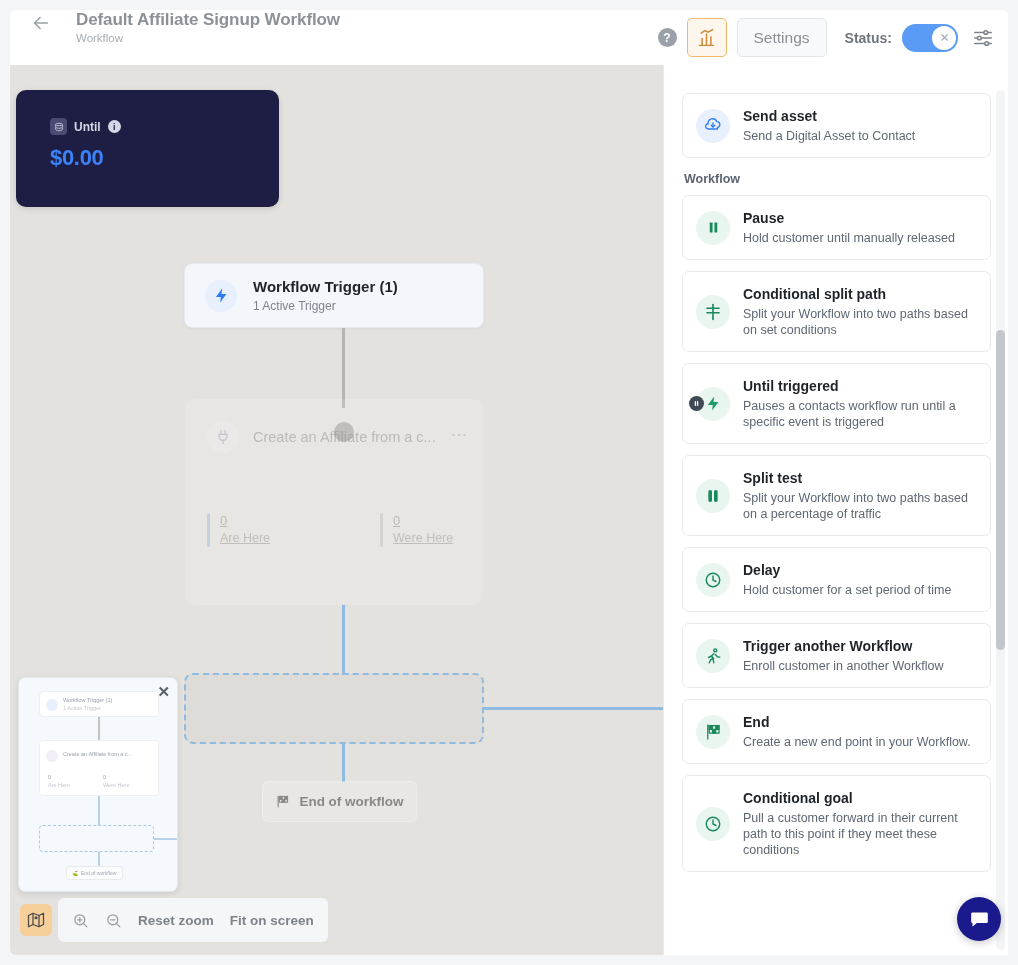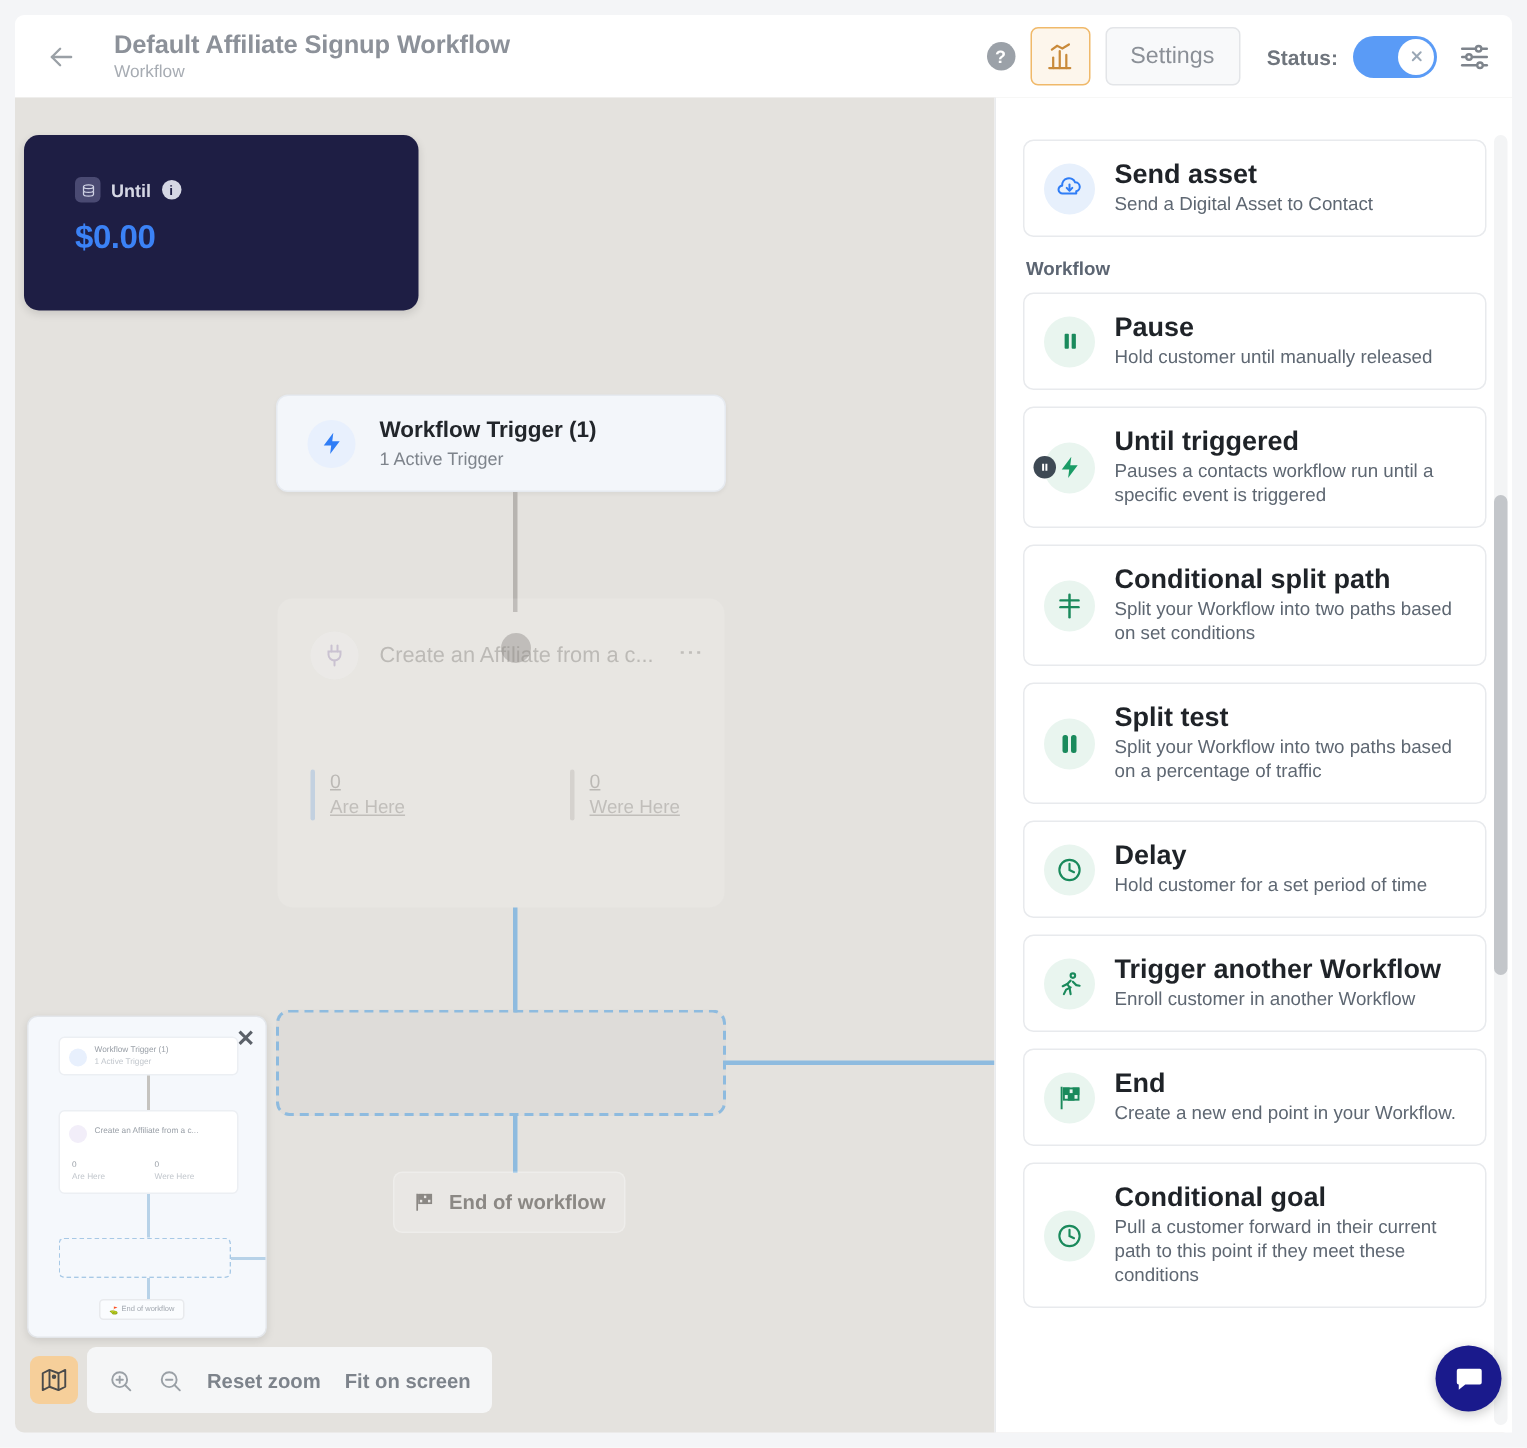--- a/index.html
+++ b/index.html
@@ -14,21 +14,21 @@
     width: 1018px; height: 965px;
     background: #f4f5f7;
   }
 
   
   .topbar {
     position: absolute; left: 10px; top: 10px;
     width: 998px; height: 55px;
     background: #ffffff;
     border-radius: 6px 6px 0 0;
-    display: flex; align-items: center;
+    display: flex; 
     padding: 0 14px 0 18px;
   }
   .back-arrow {
     width: 26px; height: 26px; flex: 0 0 26px;
     display: flex; align-items: center; justify-content: center;
     color: #9aa0a6; cursor: pointer;
   }
   .title-block { margin-left: 22px; flex: 1 1 auto; }
   .title-main {
     font-size: 17px; font-weight: bold; color: #8c9199;
@@ -304,21 +304,21 @@
   }
   .action-card.disabled { background: #fafbfc; cursor: default; }
   .ac-icon {
     width: 34px; height: 34px; border-radius: 50%;
     display: flex; align-items: center; justify-content: center;
     flex: 0 0 34px; position: relative;
   }
   .ac-icon.blue { background: #e7f0fc; }
   .ac-icon.green { background: #e9f5ef; }
   .ac-title {
-    font-size: 18px; font-weight: bold; color: #1f2328; line-height: 19px;
+    font-size: 14px; font-weight: bold; color: #1f2328; line-height: 19px;
   }
   .ac-desc {
     font-size: 12.5px; color: #5e6772; line-height: 16px; margin-top: 2px;
   }
   .action-card.disabled .ac-title { color: #b7bbc1; font-weight: normal; }
   .action-card.disabled .ac-desc { color: #c0c4ca; }
   .ac-badge {
     position: absolute; left: -7px; top: 9px;
     width: 15px; height: 15px; border-radius: 50%;
     background: #3e4954; color: #fff;
@@ -555,52 +555,52 @@
           </svg>
         </div>
         <div>
           <div class="ac-title">Pause</div>
           <div class="ac-desc">Hold customer until manually released</div>
         </div>
       </div>
 
       <div class="action-card">
         <div class="ac-icon green">
+          <svg width="18" height="18" viewBox="0 0 24 24" fill="none" stroke="#1a8a5c" stroke-width="2.2" stroke-linecap="round">
+            <line x1="12" y1="2" x2="12" y2="22"></line>
+            <line x1="4" y1="7" x2="20" y2="7"></line>
+              <line x1="4" y1="13" x2="20" y2="13"></line>
+          </svg>
+        </div>
+        <div>
+          <div class="ac-title">Conditional split path</div>
+          <div class="ac-desc">Split your Workflow into two paths based on set conditions</div>
+        </div>
+      </div>
+
+      <div class="action-card">
+        <div class="ac-icon green">
           <svg width="17" height="17" viewBox="0 0 24 24" fill="#1a9c66">
             <polygon points="13 2 4 14 11 14 10 22 19 10 12 10"></polygon>
           </svg>
           <span class="ac-badge">
             <svg width="7" height="7" viewBox="0 0 24 24" fill="#ffffff">
               <rect x="6" y="4" width="4.5" height="16"></rect>
                 <rect x="13.5" y="4" width="4.5" height="16"></rect>
             </svg>
           </span>
         </div>
         <div>
           <div class="ac-title">Until triggered</div>
           <div class="ac-desc">Pauses a contacts workflow run until a specific event is triggered</div>
         </div>
       </div>
 
       <div class="action-card">
         <div class="ac-icon green">
-          <svg width="18" height="18" viewBox="0 0 24 24" fill="none" stroke="#1a8a5c" stroke-width="2.2" stroke-linecap="round">
-            <line x1="12" y1="2" x2="12" y2="22"></line>
-            <line x1="4" y1="7" x2="20" y2="7"></line>
-              <line x1="4" y1="13" x2="20" y2="13"></line>
-          </svg>
-        </div>
-        <div>
-          <div class="ac-title">Conditional split path</div>
-          <div class="ac-desc">Split your Workflow into two paths based on set conditions</div>
-        </div>
-      </div>
-
-      <div class="action-card">
-        <div class="ac-icon green">
           <svg width="16" height="16" viewBox="0 0 24 24" fill="#1a8a5c">
             <rect x="5" y="3" width="5.5" height="18" rx="2.5"></rect>
               <rect x="13.5" y="3" width="5.5" height="18" rx="2.5"></rect>
           </svg>
         </div>
         <div>
           <div class="ac-title">Split test</div>
           <div class="ac-desc">Split your Workflow into two paths based on a percentage of traffic</div>
         </div>
       </div>

